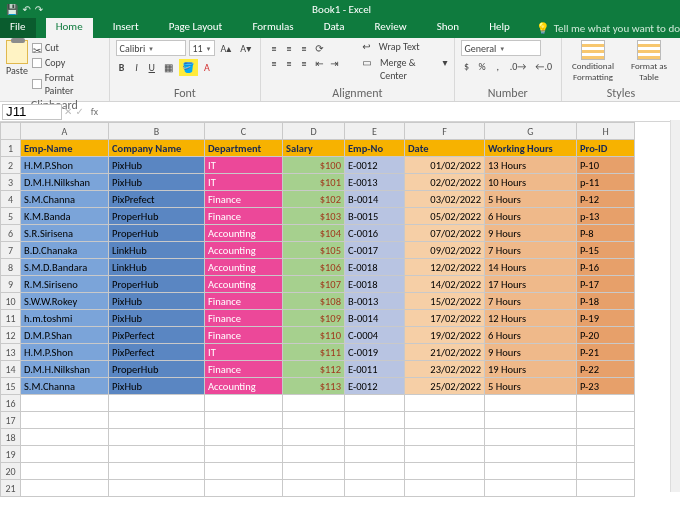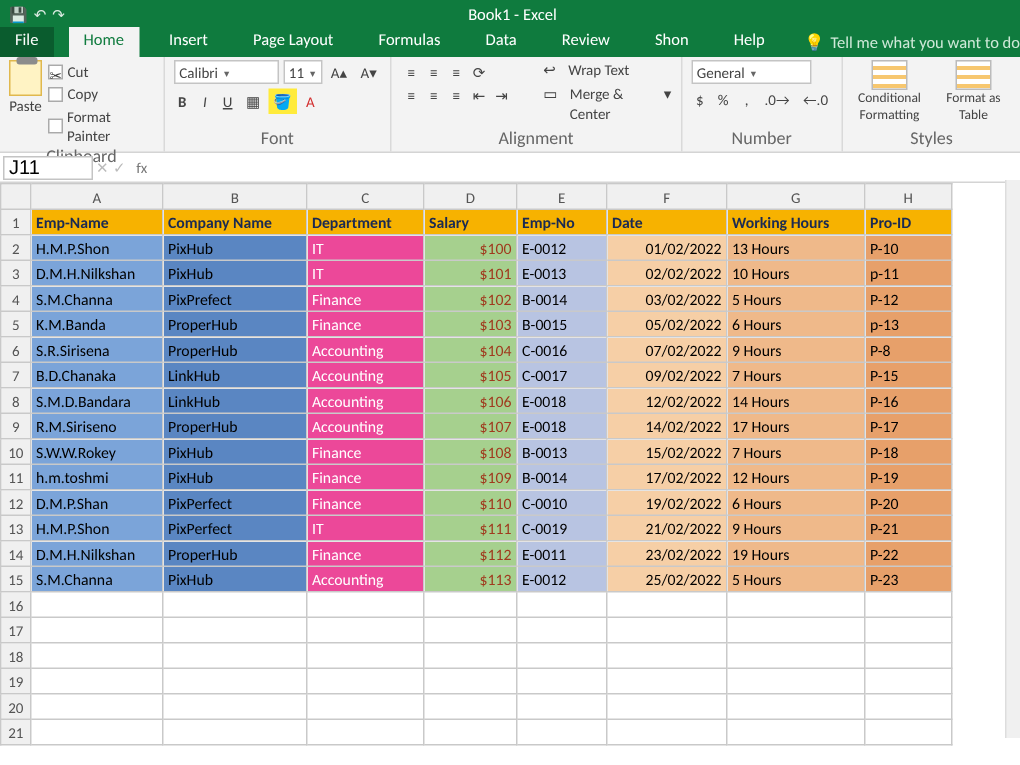--- a/index.html
+++ b/index.html
@@ -338,21 +338,21 @@
         <td class="c-date">17/02/2022</td>
         <td class="c-hrs">12  Hours</td>
         <td class="c-pro">P-19</td>
       </tr>
       <tr>
         <th class="rowhdr">12</th>
         <td class="c-name">D.M.P.Shan</td>
         <td class="c-comp">PixPerfect</td>
         <td class="c-dept">Finance</td>
         <td class="c-sal">$110</td>
-        <td class="c-emp">C-0010</td>
+        <td class="c-emp">C-0004</td>
         <td class="c-date">19/02/2022</td>
         <td class="c-hrs">6  Hours</td>
         <td class="c-pro">P-20</td>
       </tr>
       <tr>
         <th class="rowhdr">13</th>
         <td class="c-name">H.M.P.Shon</td>
         <td class="c-comp">PixPerfect</td>
         <td class="c-dept">IT</td>
         <td class="c-sal">$111</td>

